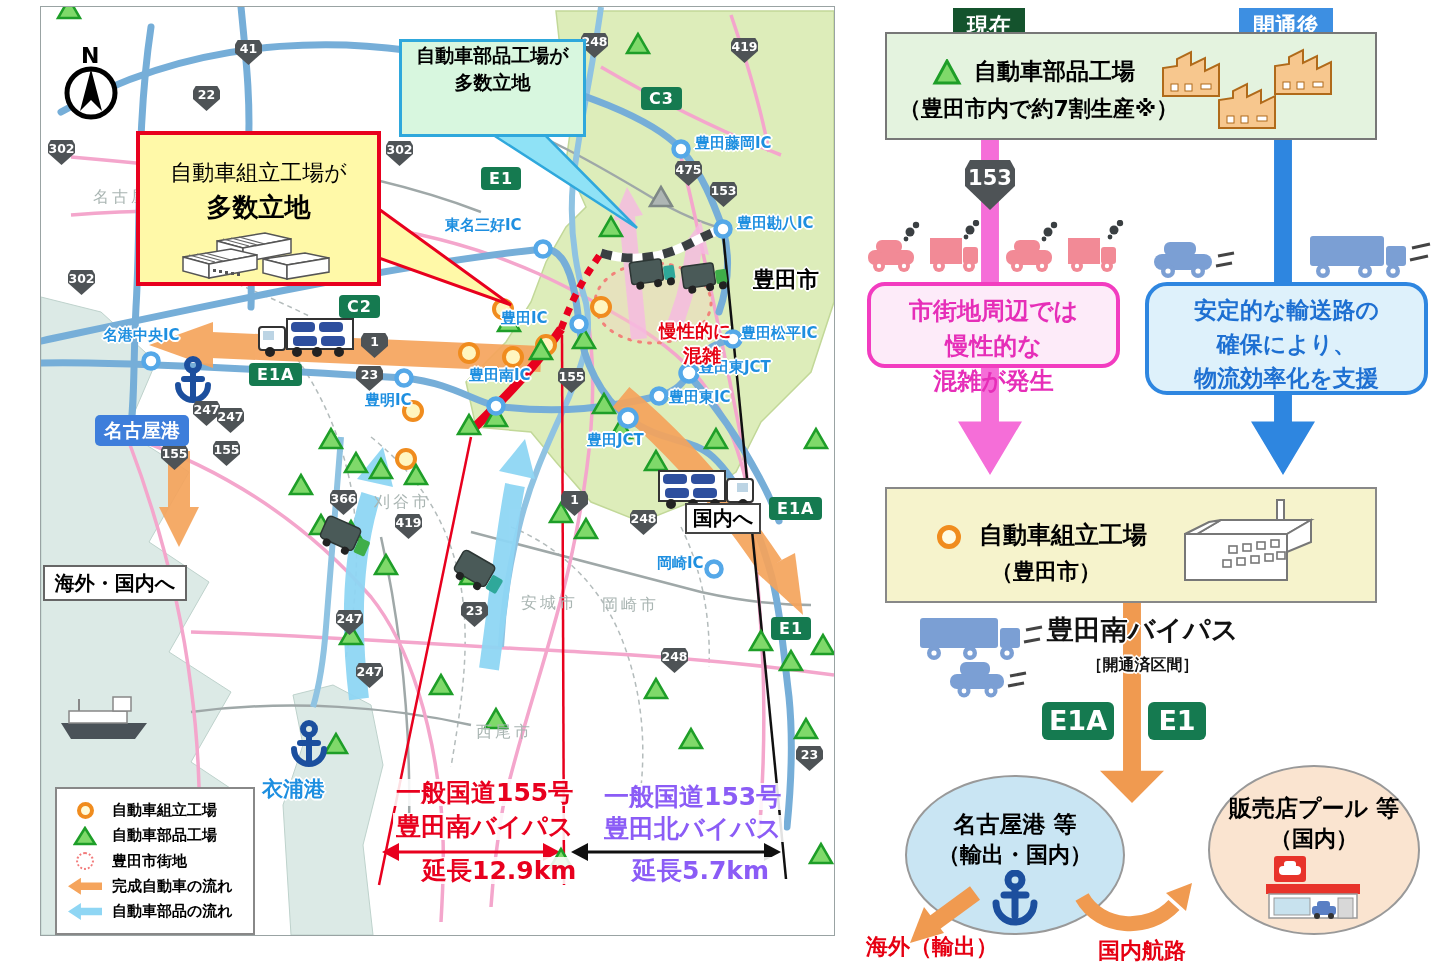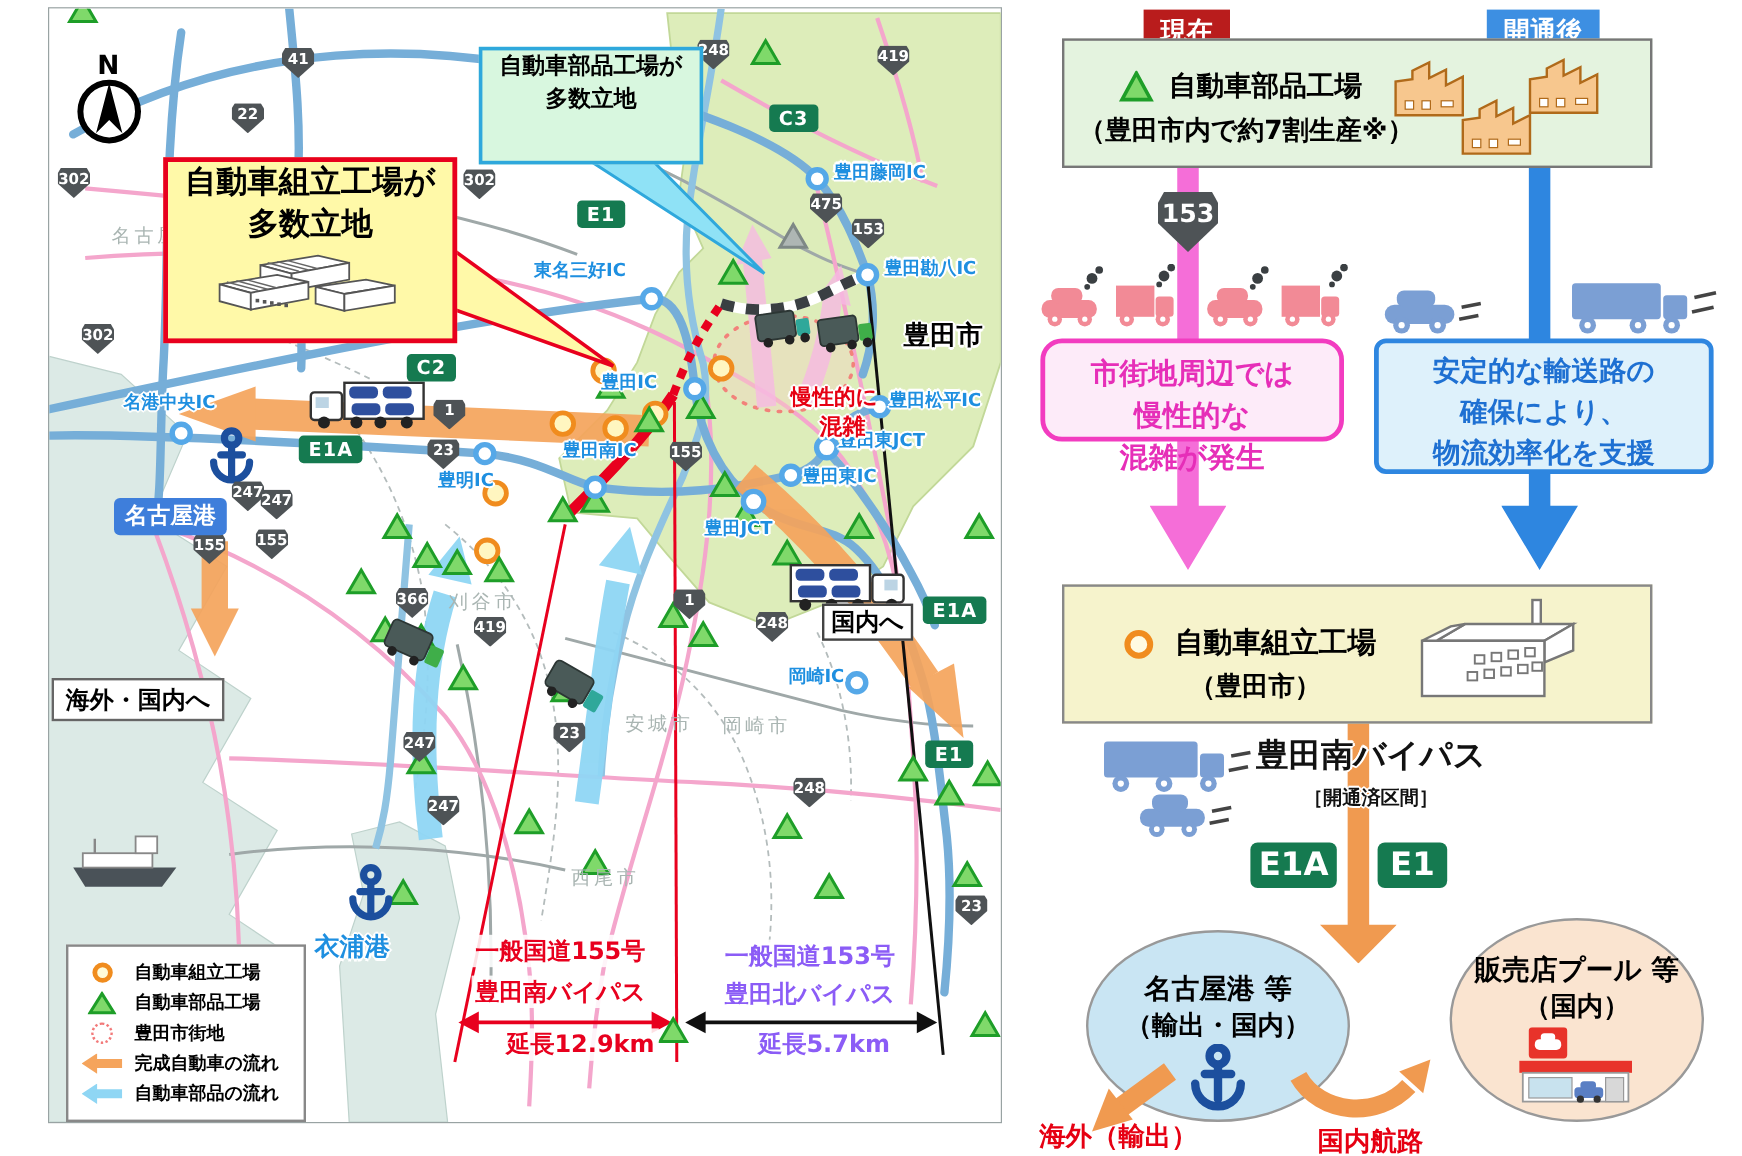--- a/index.html
+++ b/index.html
@@ -7,34 +7,34 @@
 #app{position:relative;width:1452px;height:963px;background:#fff;overflow:hidden}
 .abs{position:absolute}
 #map{position:absolute;left:40px;top:6px;width:795px;height:930px;background:#fff;border:1px solid #99a3a3;overflow:hidden}
 #mapsvg{position:absolute;left:0;top:0}
 .shield{width:27px;height:25px;background:#4E5356;color:#fff;font-weight:bold;font-size:12.5px;text-align:center;line-height:18px;clip-path:polygon(10% 0,90% 0,100% 18%,100% 52%,50% 100%,0 52%,0 18%)}
 .shield.big{width:50px;height:50px;font-size:21px;line-height:36px}
 .ebdg{background:#157A50;color:#fff;font-weight:bold;font-size:16px;padding:2px 8px;border-radius:4px;letter-spacing:1px;white-space:nowrap}
 .icl{color:#1E8FE0;font-weight:bold;font-size:15px;white-space:nowrap}
 .halo{text-shadow:2px 0 0 #fff,-2px 0 0 #fff,0 2px 0 #fff,0 -2px 0 #fff,1px 1px 0 #fff,-1px -1px 0 #fff,1px -1px 0 #fff,-1px 1px 0 #fff}
 .faint{color:#A9B5B2;font-size:16px;letter-spacing:3px;white-space:nowrap}
-.mtxt{font-weight:bold;font-size:20px;background:rgba(255,255,255,.88);padding:0 3px;white-space:nowrap;line-height:27px}
+.mtxt{font-weight:bold;font-size:25px;background:rgba(255,255,255,.88);padding:0 3px;white-space:nowrap;line-height:27px}
 .mr{color:#E8001E}.mk{color:#8b5cf6}
 .wbox{background:#fff;border:2px solid #666;color:#000;font-weight:bold;text-align:center;white-space:nowrap}
 .callout-y{background:#FFF9A8;border:4px solid #E8001E;text-align:center;color:#000}
 .callout-g{background:#D8F7DF;border:3px solid #2FA8DC;text-align:center;color:#000}
 .legend{background:#fff;border:2px solid #888;padding:9px 10px;display:flex;flex-direction:column;justify-content:space-between}
 .lrow{display:flex;align-items:center;gap:9px;height:25px}
 .ltxt{font-weight:bold;font-size:15px;color:#000;white-space:nowrap}
 .lico{width:36px;display:flex;justify-content:center;align-items:center}
 .tag{color:#fff;font-weight:bold;font-size:22px;padding:3px 14px;white-space:nowrap}
 .gbox{background:#E4F3DF;border:2px solid #777}
 .ybox{background:#F6F3CC;border:2px solid #888}
 .pbox{background:#FDEBF9;border:4px solid #F23CC0;border-radius:18px;color:#E62EB8;font-weight:bold;font-size:24px;text-align:center;line-height:35px;padding-top:8px}
-.bbox{background:#DEF1FB;border:4px solid #2E86E0;border-radius:10px;color:#1E70D2;font-weight:bold;font-size:23px;text-align:center;line-height:34px;padding-top:7px}
+.bbox{background:#DEF1FB;border:4px solid #2E86E0;border-radius:22px;color:#1E70D2;font-weight:bold;font-size:23px;text-align:center;line-height:34px;padding-top:7px}
 .arrow{clip-path:polygon(36% 0,64% 0,64% 84%,100% 84%,50% 100%,0 84%,36% 84%)}
 .ebdg2{background:#157A50;color:#fff;font-weight:bold;text-align:center;border-radius:6px}
 .ell{border-radius:50%;border:2px solid #999;text-align:center}
 .redtxt{color:#E60012;font-weight:bold}
 .nowrap{white-space:nowrap}
 </style>
 </head>
 <body>
 
 <div id="app">
@@ -350,21 +350,21 @@
     <span class="abs wbox" style="left:644px;top:496px;width:76px;height:31px;font-size:20px;line-height:27px;border-color:#444">国内へ</span>
 
     <span class="abs mtxt mr" style="left:352px;top:772px">一般国道155号</span>
     <span class="abs mtxt mr" style="left:352px;top:806px">豊田南バイパス</span>
     <span class="abs mtxt mr" style="left:378px;top:850px">延長12.9km</span>
     <span class="abs mtxt mk" style="left:560px;top:776px">一般国道153号</span>
     <span class="abs mtxt mk" style="left:560px;top:808px">豊田北バイパス</span>
     <span class="abs mtxt mk" style="left:588px;top:850px">延長5.7km</span>
 
     <div class="abs callout-y" style="left:95px;top:124px;width:245px;height:155px">
-      <div style="font-weight:bold;font-size:26px;line-height:35px;padding-top:0">自動車組立工場が</div>
+      <div style="font-weight:normal;font-size:22px;line-height:35px;padding-top:20px">自動車組立工場が</div>
       <div style="font-weight:bold;font-size:26px;line-height:35px">多数立地</div>
       <svg width="160" height="56" viewBox="0 0 160 56" style="margin-top:2px">
         <g fill="#fff" stroke="#555" stroke-width="1.5">
           <polygon points="38,14 86,6 112,12 64,21"></polygon>
             <polygon points="38,14 64,21 64,35 38,28"></polygon>
             <polygon points="64,21 112,12 112,26 64,35"></polygon>
           <polygon points="4,30 52,22 78,28 30,37"></polygon>
             <polygon points="4,30 30,37 30,51 4,44"></polygon>
             <polygon points="30,37 78,28 78,42 30,51"></polygon>
           <polygon points="84,32 126,26 150,31 108,38"></polygon>
@@ -426,21 +426,21 @@
           </span>
         <span class="ltxt">自動車部品の流れ</span>
       </div>
     </div>
   </div>
 
   <div class="abs arrow" style="left:958px;top:140px;width:64px;height:335px;background:#F56ED8"></div>
   <div class="abs arrow" style="left:1251px;top:140px;width:64px;height:335px;background:#2E86E0"></div>
   <div class="abs arrow" style="left:1100px;top:601px;width:64px;height:202px;background:#F09A50"></div>
 
-  <span class="abs tag" style="left:953px;top:8px;background:#b91c1c">現在</span>
+  <span class="abs tag" style="left:953px;top:8px;background:#14532d">現在</span>
   <span class="abs tag" style="left:1239px;top:8px;background:#3D8FE2">開通後</span>
 
   <div class="abs gbox" style="left:885px;top:32px;width:492px;height:108px">
     <div style="position:absolute;left:45px;top:22px;display:flex;align-items:center;gap:12px">
       <svg width="30" height="26">
           <polygon points="15,2 3,24 27,24" fill="#7FD96A" stroke="#1E9E28" stroke-width="3"></polygon>
         </svg>
       <span style="font-weight:bold;font-size:23px">自動車部品工場</span>
     </div>
     <div style="position:absolute;left:12px;top:60px;font-size:22px;font-weight:bold">（豊田市内で約7割生産※）</div>

